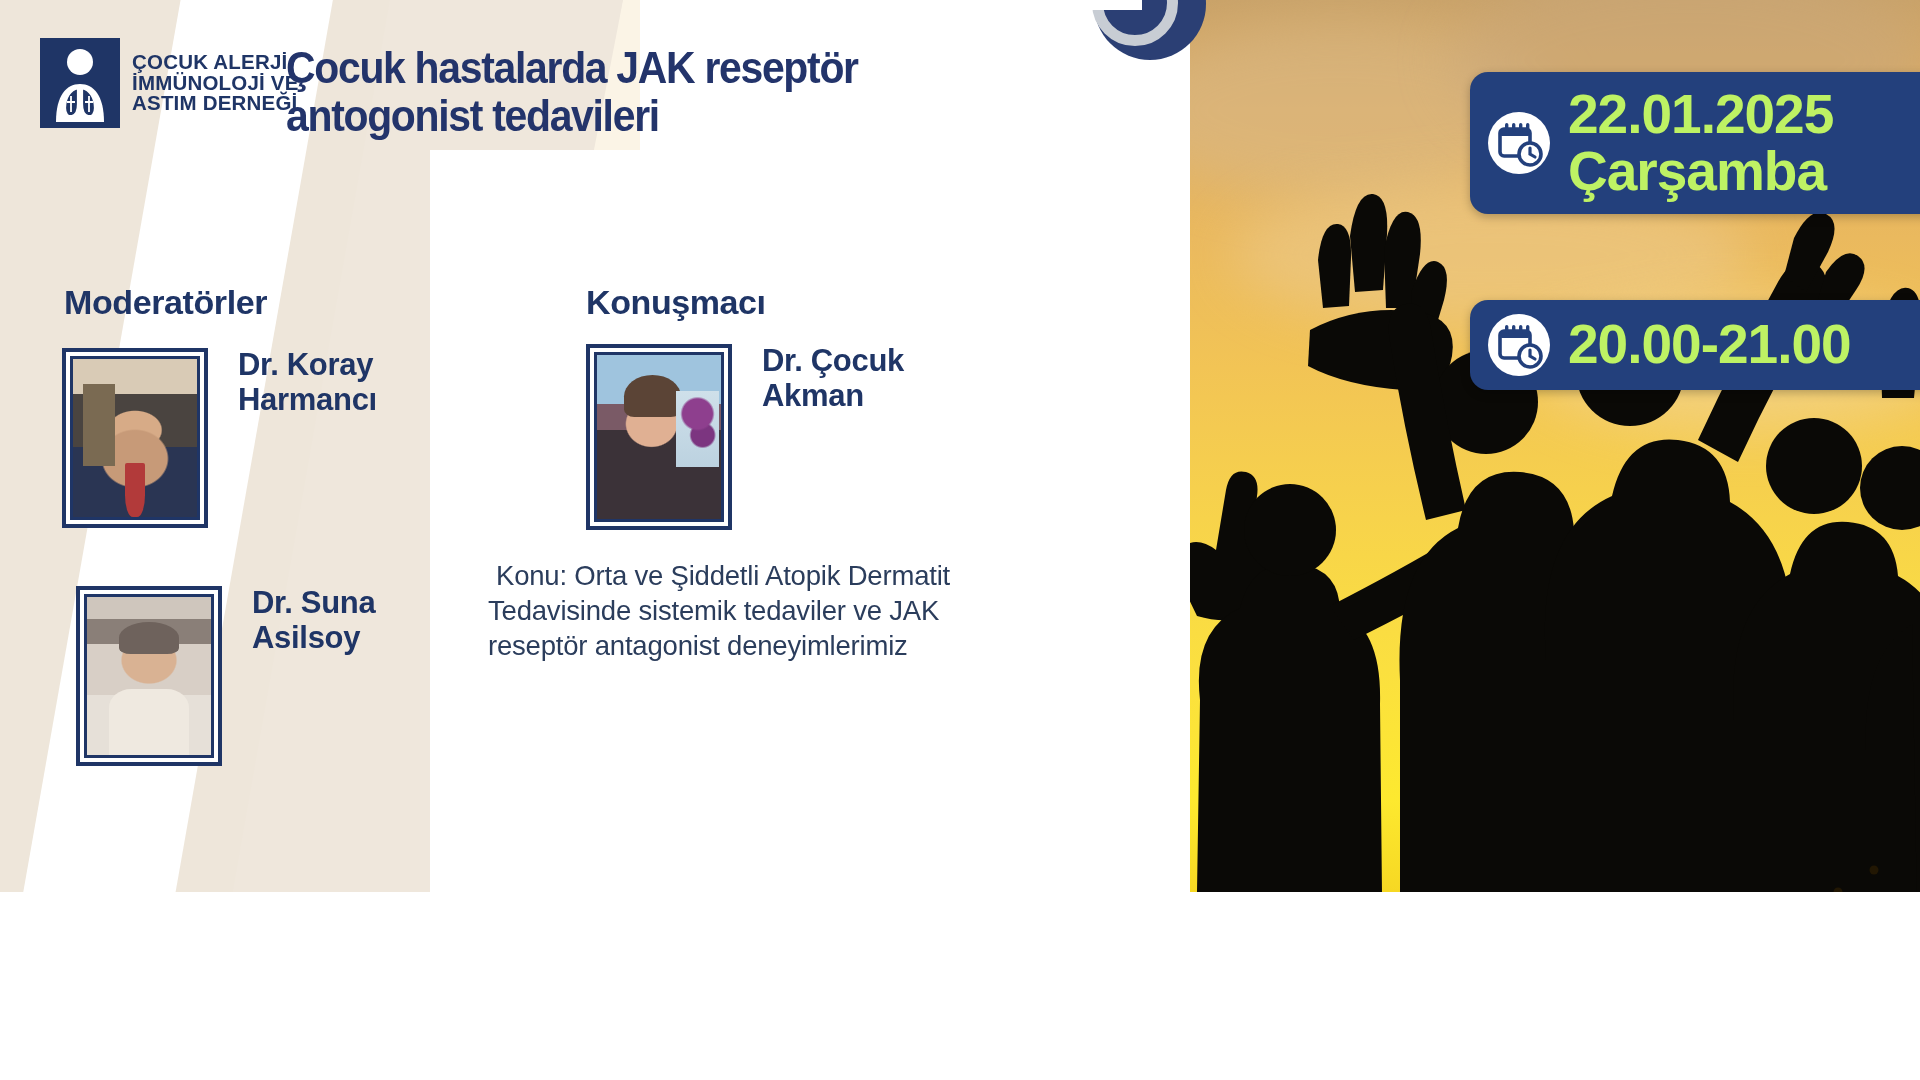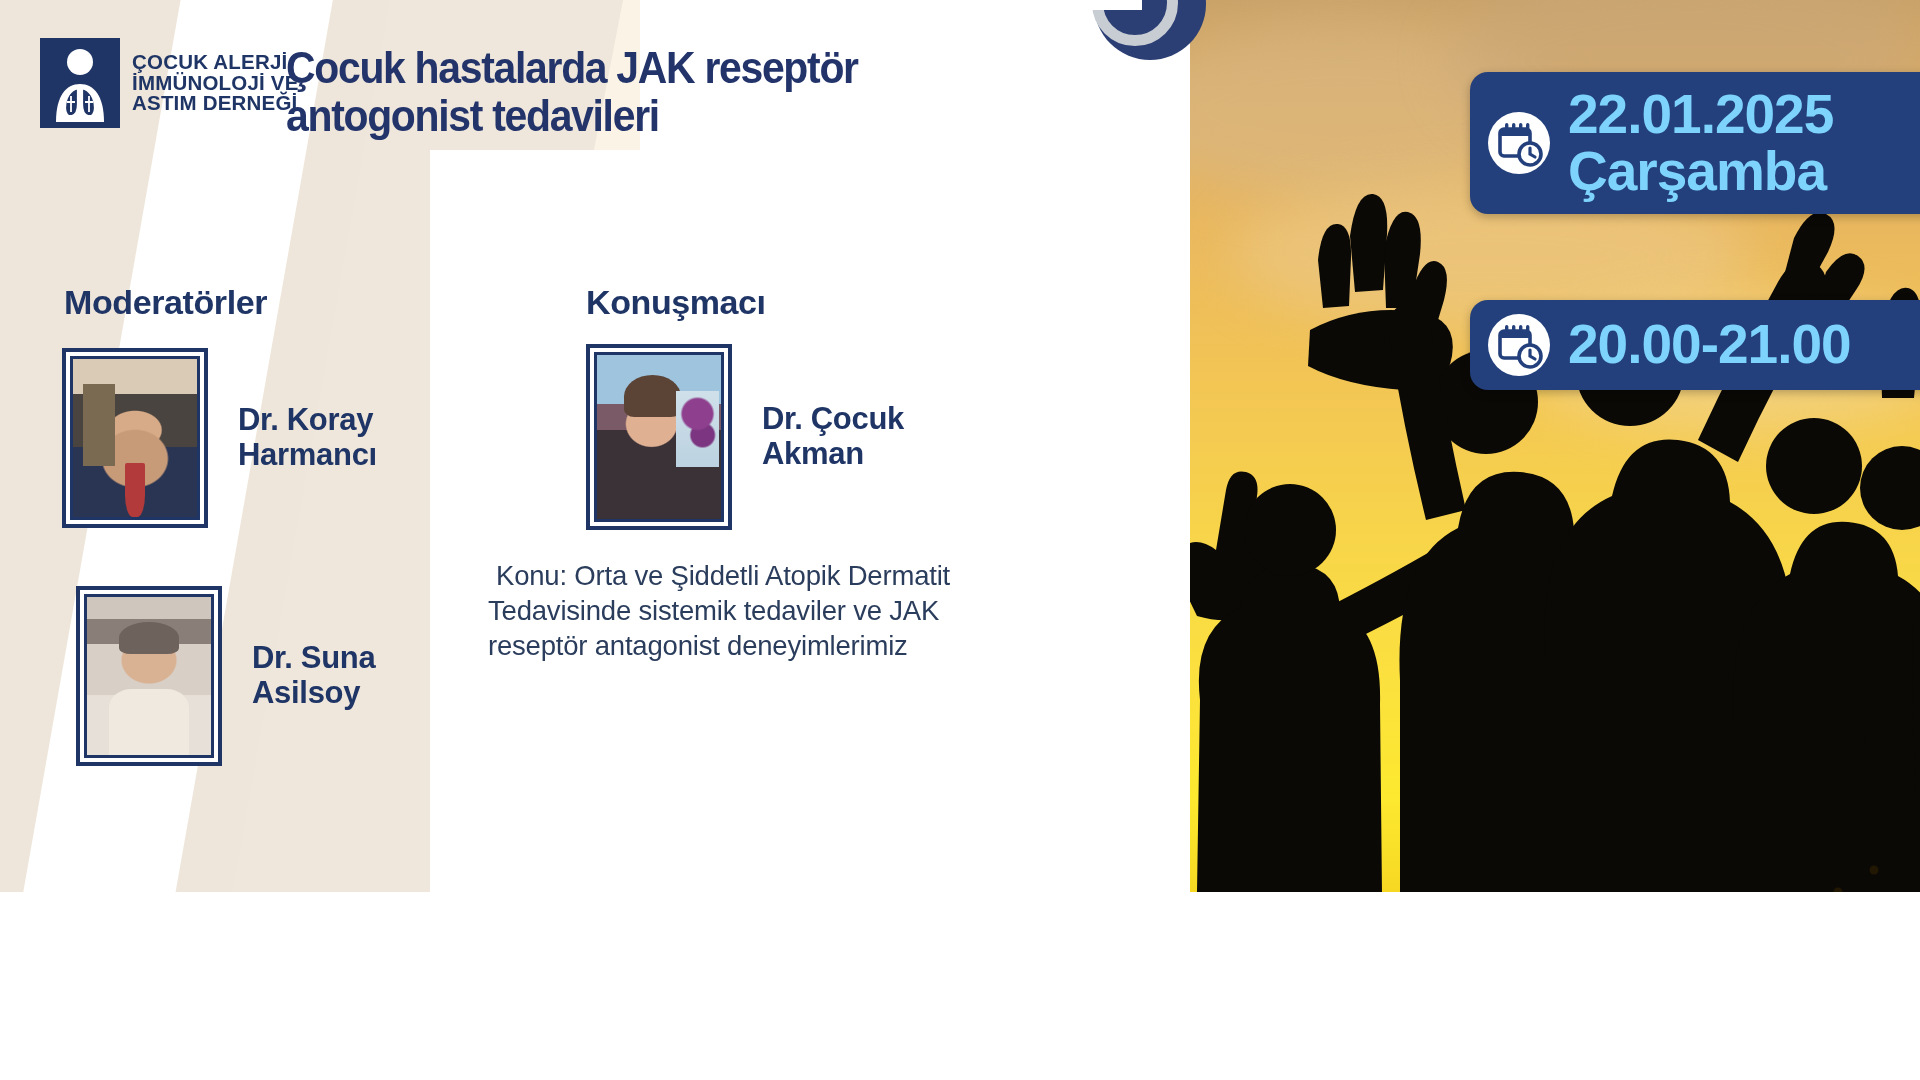--- a/index.html
+++ b/index.html
@@ -89,21 +89,21 @@
 
   
   .heading {
     position: absolute; color: #1f3566; font-weight: 700; font-size: 34px;
     z-index: 10; letter-spacing: -.4px;
   }
   .h-mod { left: 64px; top: 283px; }
   .h-spk { left: 586px; top: 283px; }
 
   
-  .person { position: absolute; z-index: 10; display: flex; align-items: center; }
+  .person { position: absolute; z-index: 10; display: flex; }
   .frame {
     border: 4px solid #1f3566; padding: 4px; background: #ffffff; flex: 0 0 auto;
   }
   .frame-inner {
     border: 3px solid #1f3566; width: 100%; height: 100%; overflow: hidden;
     position: relative;
   }
   .pname {
     color: #1f3566; font-weight: 700; font-size: 31px; line-height: 1.12;
     margin-left: 30px; white-space: pre-line; letter-spacing: -.3px;
@@ -222,21 +222,21 @@
     position: absolute; background: #23407c; border-radius: 18px; z-index: 20;
     display: flex; align-items: center; padding: 14px 20px 14px 18px; gap: 18px;
     box-shadow: 0 3px 10px rgba(0,0,0,.25);
   }
   .badge-date { left: 1470px; top: 72px; width: 520px; }
   .badge-time { left: 1470px; top: 300px; width: 520px; }
   .badge-icon {
     width: 62px; height: 62px; border-radius: 50%; background: #ffffff;
     flex: 0 0 auto; display: flex; align-items: center; justify-content: center;
   }
-  .badge-lines { color: #7dd3fc; font-weight: 700; line-height: 1.04; }
+  .badge-lines { color: #bef264; font-weight: 700; line-height: 1.04; }
   .badge-l1 { font-size: 55px; letter-spacing: -1px; }
   .badge-l2 { font-size: 55px; letter-spacing: -1px; }
 </style>
 </head>
 <body>
 
 <div id="poster">
 
   <div class="left-panel">
     <div class="sw-top-cream"></div>

